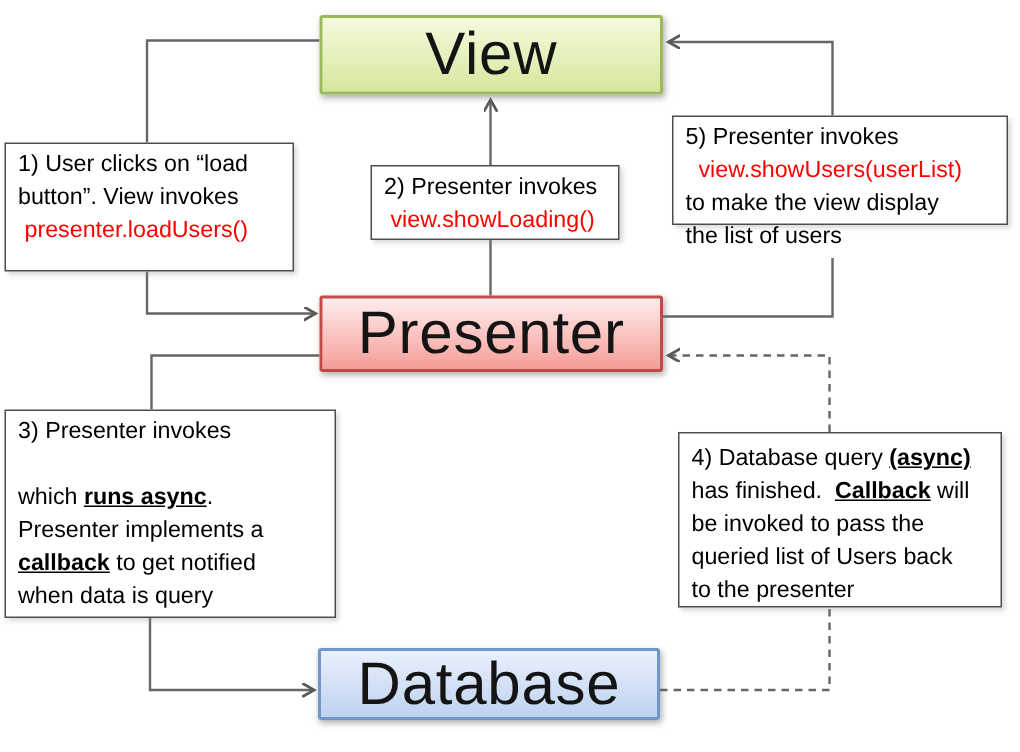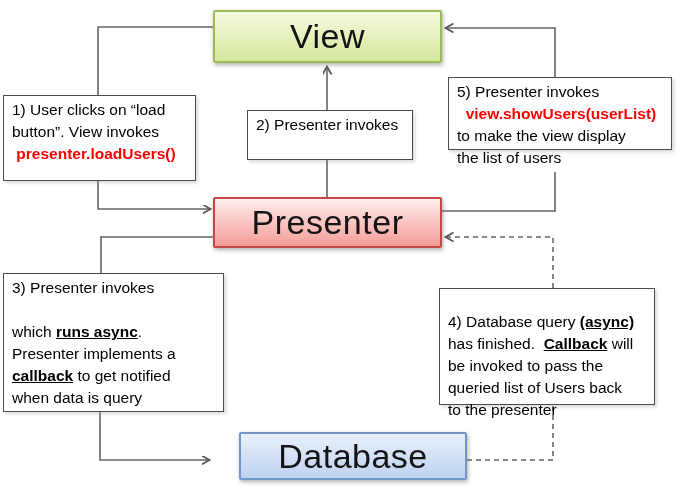--- a/index.html
+++ b/index.html
@@ -13,45 +13,45 @@
     background:#ffffff; overflow:hidden;
   }
   .connector-layer { position:absolute; left:0; top:0; }
 
   .node {
     position:absolute;
     display:flex; align-items:center; justify-content:center;
     border:2.5px solid #888;
     border-radius:2px;
     box-shadow:1px 2px 4px rgba(110,110,110,0.55);
-    font-size:34px; color:#141414;
+    font-size:40px; color:#141414;
     letter-spacing:0.5px;
   }
   .node-view      { left:213px; top:10px;  width:229px; height:53px; }
   .node-presenter { left:213px; top:197px; width:229px; height:51px; }
   .node-database  { left:212px; top:432px; width:228px; height:48px; }
 
   .note {
     position:absolute;
     background:#ffffff;
     border:1.6px solid #4d4d4d;
     padding:3px 8px 0 8px;
     font-size:15.5px; line-height:22px;
     white-space:pre-wrap;
     color:#000000;
     box-shadow:2px 2px 3px rgba(150,150,150,0.35);
   }
   .note-1 { left:3px;   top:95px;  width:193px; height:86px; }
   .note-2 { left:247px; top:110px; width:166px; height:50px; }
   .note-5 { left:448px; top:77px;  width:224px; height:73px; }
   .note-3 { left:3px;   top:273px; width:221px; height:139px; }
-  .note-4 { left:439px; top:288px; width:216px; height:117px; padding-top:22px; }
+  .note-4 { left:452px; top:288px; width:216px; height:117px; padding-top:6px; }
 
   .seg-plain { color:#000; }
-  .seg-code  { font-weight:bold; }
+  .seg-code  { font-weight:normal; }
   .seg-emph  { font-weight:bold; text-decoration:underline; }
 </style>
 </head>
 <body>
 
 <div class="diagram">
 
   <svg id="connector-layer" class="connector-layer" width="680" height="501">
     <defs>
       <marker id="arrowhead" markerWidth="11" markerHeight="10" refX="7.5" refY="4.5" orient="auto" markerUnits="userSpaceOnUse">
@@ -71,29 +71,29 @@
     </svg>
 
   <div class="node node-view" id="node-view" style="background: linear-gradient(rgb(245, 250, 222) 0%, rgb(213, 231, 158) 100%); border-color: rgb(156, 185, 92);">
     <span>View</span>
   </div>
 
   <div class="node node-presenter" id="node-presenter" style="background: linear-gradient(rgb(253, 237, 236) 0%, rgb(245, 157, 152) 100%); border-color: rgb(193, 74, 71); justify-content: center;">
     <span>Presenter</span>
   </div>
 
-  <div class="node node-database" id="node-database" style="background: linear-gradient(rgb(233, 240, 251) 0%, rgb(190, 210, 240) 100%); border-color: rgb(111, 151, 201); margin-left: 27px;">
+  <div class="node node-database" id="node-database" style="background: linear-gradient(rgb(233, 240, 251) 0%, rgb(190, 210, 240) 100%); border-color: rgb(111, 151, 201);">
     <span>Database</span>
   </div>
 
   <div class="note note-1"><span class="seg-plain">1) User clicks on “load
 button”. View invokes
  </span><span class="seg-code" style="color: rgb(255, 0, 0);">presenter.loadUsers()</span></div>
   <div class="note note-2"><span class="seg-plain">2) Presenter invokes
- </span></div>
+ </span><span class="seg-code" style="color: rgb(255, 0, 0);">view.showLoading()</span></div>
   <div class="note note-5"><span class="seg-plain">5) Presenter invokes
   </span><span class="seg-code" style="color: rgb(255, 0, 0);">view.showUsers(userList)</span><span class="seg-plain">
 to make the view display
 the list of users</span></div>
   <div class="note note-3"><span class="seg-plain">3) Presenter invokes
    </span><span class="seg-plain">
 which </span><span class="seg-emph">runs async</span><span class="seg-plain">.
 Presenter implements a
 </span><span class="seg-emph">callback</span><span class="seg-plain"> to get notified
 when data is query</span></div>

